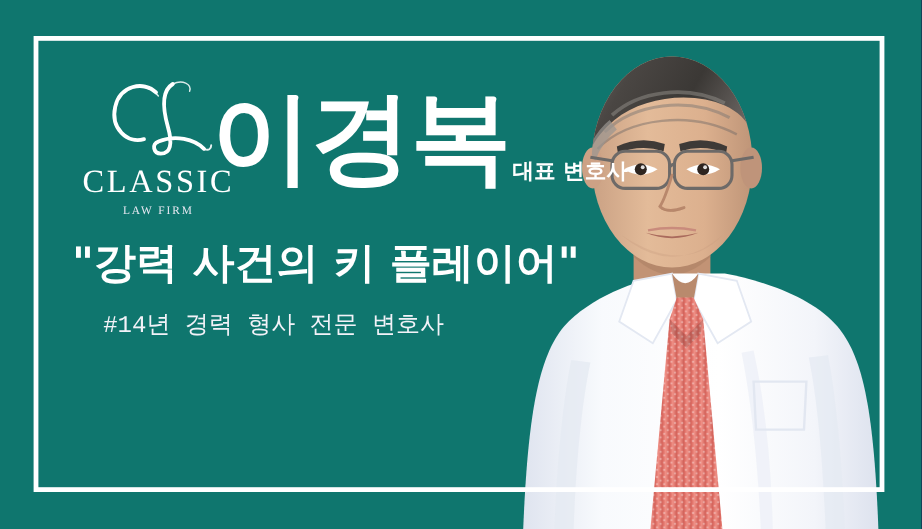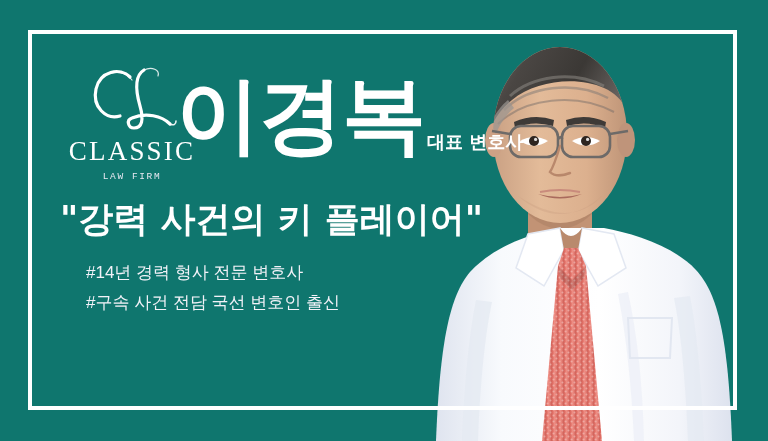--- a/index.html
+++ b/index.html
@@ -68,21 +68,21 @@
     margin-top: 2px;
     font-family: "Liberation Serif", serif;
     font-size: 27px;
     letter-spacing: 2.2px;
     color: #ffffff;
     line-height: 1;
     white-space: nowrap;
   }
   #logo-sub {
     margin-top: 7px;
-    font-family: Liberation Mono, monospace;
+    font-family: Liberation Serif, serif;
     font-size: 9.5px;
     letter-spacing: 1.6px;
     color: #e8e8f2;
     line-height: 1;
   }
 
   
   #name-row {
     position: absolute;
     left: 176px;
@@ -125,22 +125,22 @@
   
   #points {
     position: absolute;
     left: 86px;
     top: 258px;
     list-style: none;
     margin: 0;
     padding: 0;
   }
   #points li {
-    font-family: Liberation Sans, sans-serif;
-    font-size: 17px;
+    font-family: Liberation Mono, monospace;
+    font-size: 20px;
     line-height: 30px;
     color: #f2f2f8;
     white-space: nowrap;
   }
 </style>
 </head>
 <body>
 
 <div id="banner">
 
@@ -274,18 +274,17 @@
 
     <div id="name-row">
       <span id="name-main">이경복</span>
       <span id="name-title">대표 변호사</span>
     </div>
 
     <div id="tagline">"강력 사건의 키 플레이어"</div>
 
     <ul id="points">
       <li>#14년 경력 형사 전문 변호사</li>
-      <li>#구속 사건 전담 국선 변호인 출신</li>
     </ul>
   </div>
 
   <div id="frame"></div>
 </div>
 
 </body></html>

